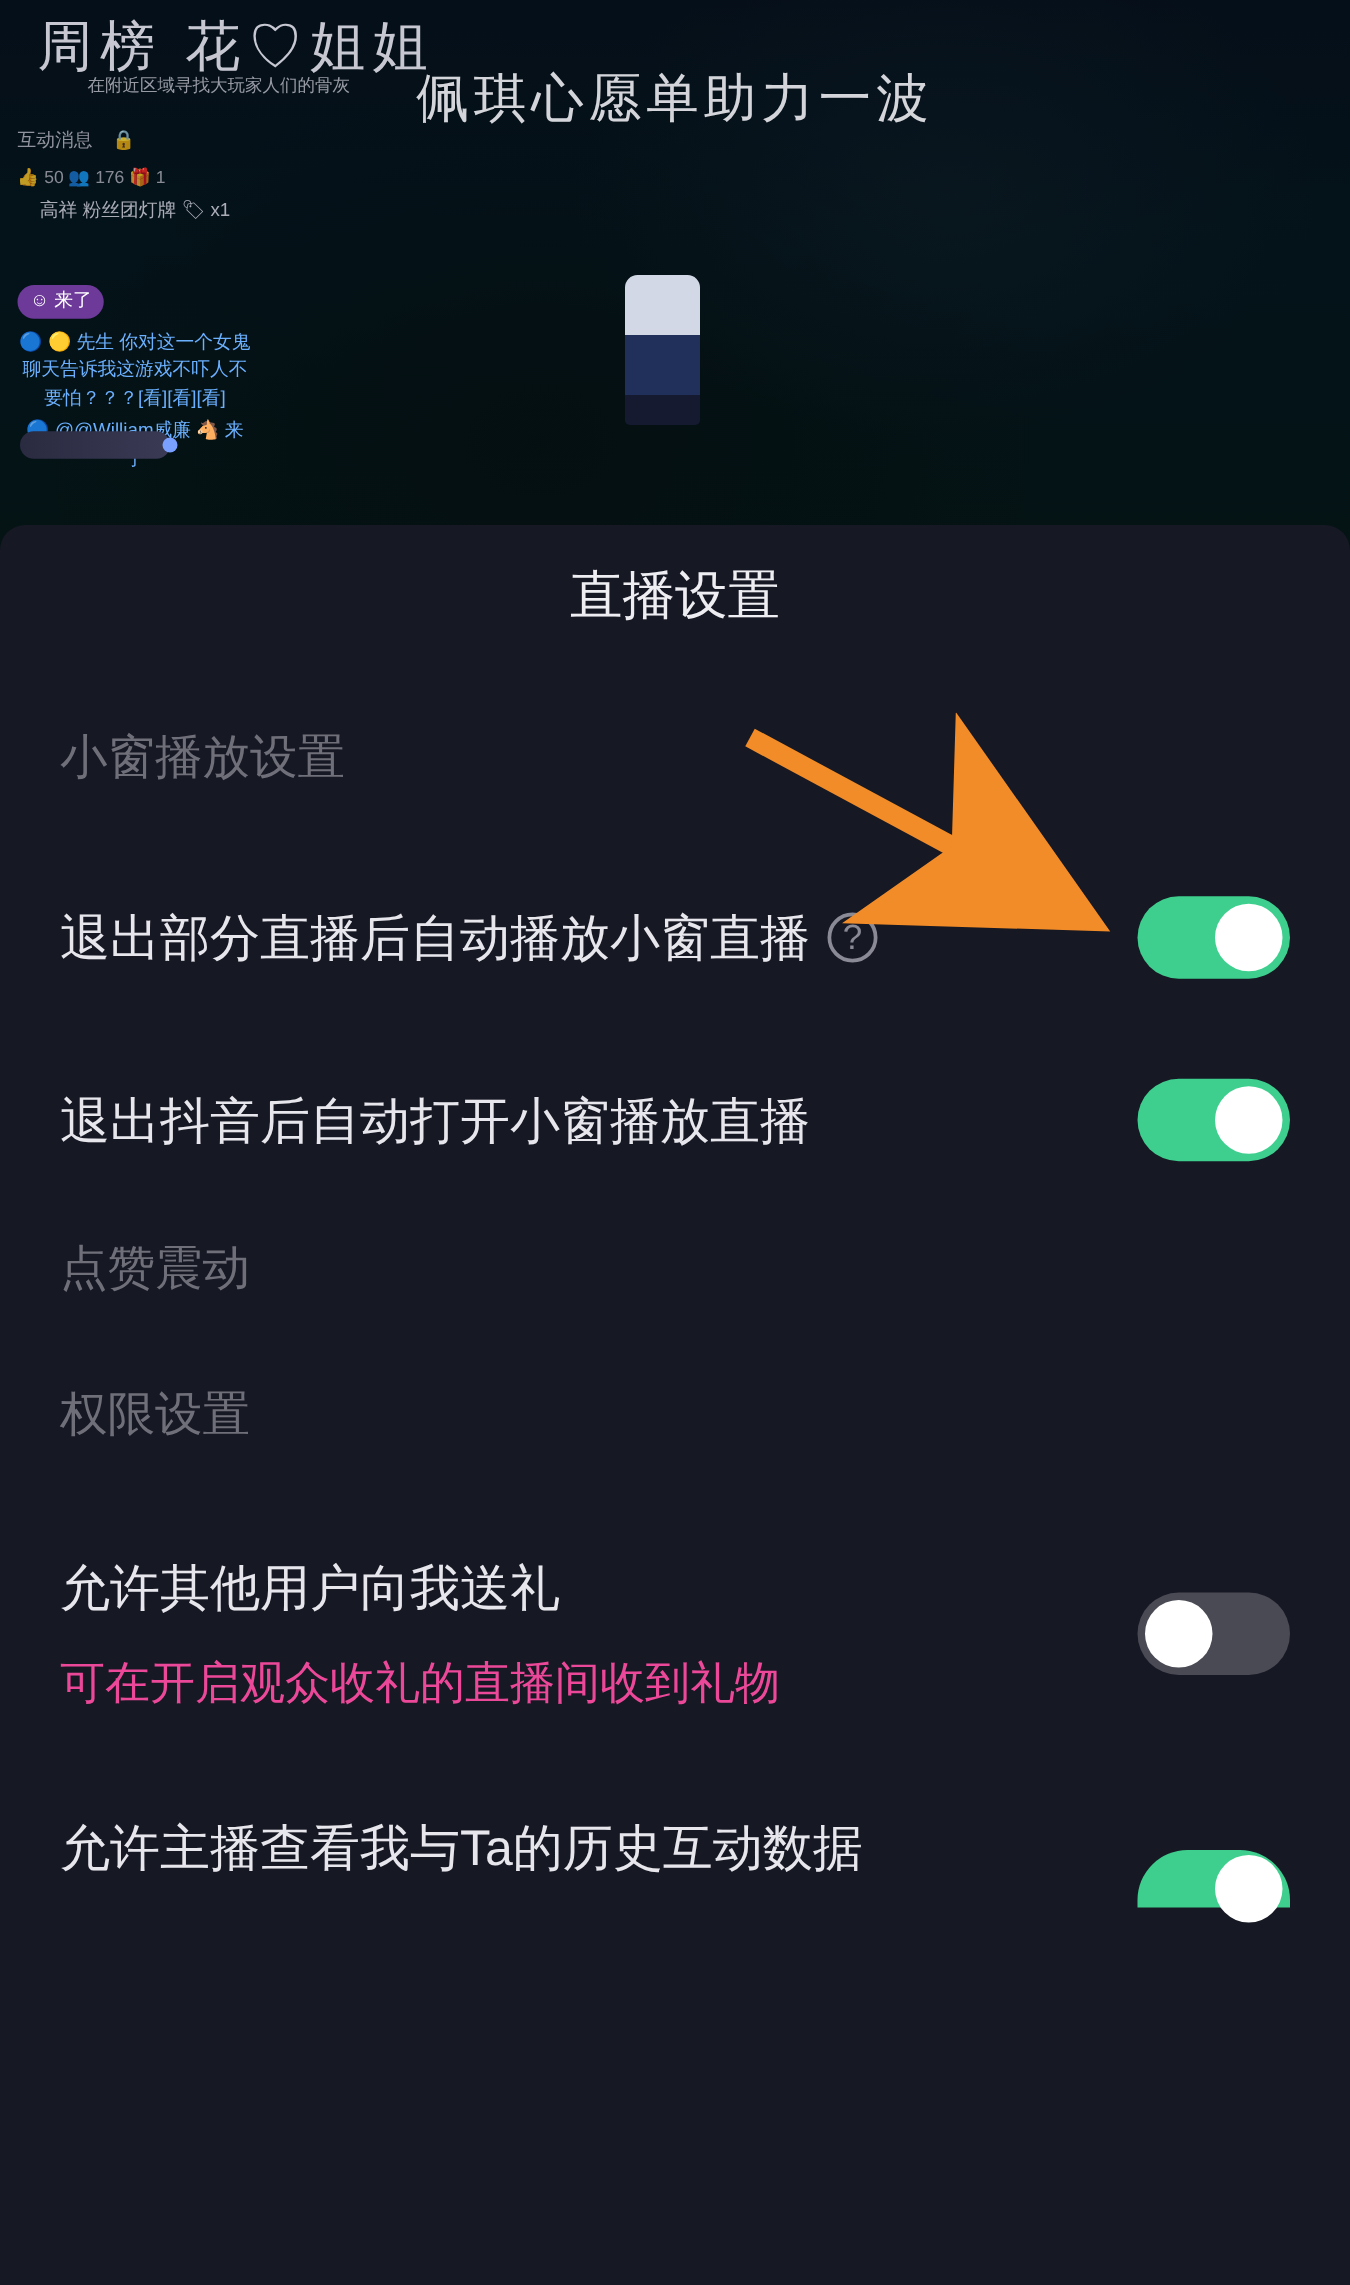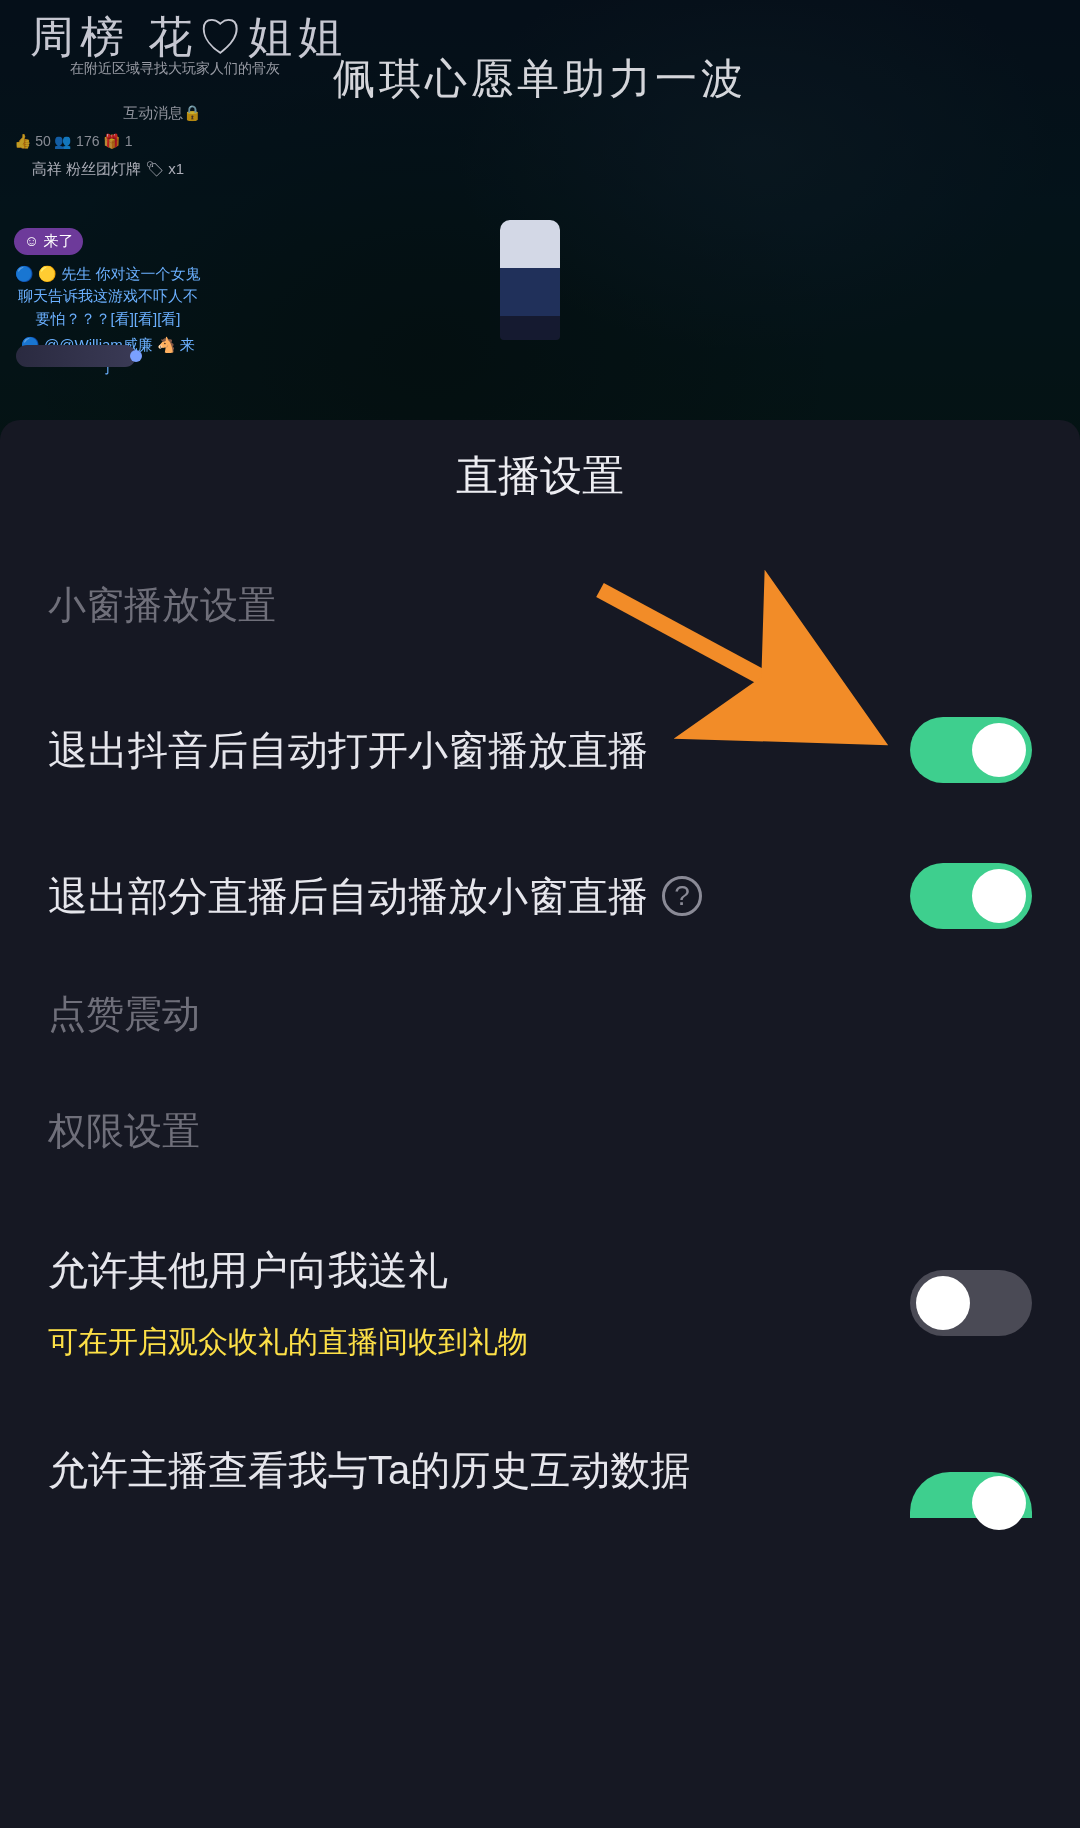--- a/index.html
+++ b/index.html
@@ -49,23 +49,24 @@
       margin-top:41px;
     }
     .chat-panel{
       position:absolute; top:100px; left:8px;
       width:200px;
       color:rgba(200,200,210,0.85);
       font-size:16px;
       line-height:1.5;
     }
     .chat-header{
-      display:flex; justify-content:flex-end;
+      display:flex; justify-content:flex-start;
       font-size:15px; color:rgba(180,180,190,0.8);
       padding:2px 6px;
+      gap:16px;
     }
     .chat-stats{ font-size:14px; color:rgba(180,180,190,0.75); padding:4px 6px;}
     .chat-line{ display:block; padding:2px 6px; font-size:15px;text-align:center;}
     .badge-blue{ color:#6bb0ff;}
     .pill{
       display:inline-block; background:#6d3a9a;
       color:#fff; border-radius:20px; padding:2px 10px;
       font-size:15px; margin:6px;
     }
     .ufo{ position:absolute; top:245px; left:8px; width:120px; height:22px;
@@ -106,22 +107,22 @@
     .row-text{
       display:flex; flex-direction:column; gap:16px;
       max-width: 800px;
     }
     .row-label {
       color: #e6e6ec;
       font-size: 40px;
       display:flex; align-items:center; gap:14px;
     }
     .row-sub {
-      color: #fde047;
-      font-size: 30px;
+      color: #ec4899;
+      font-size: 36px;
       margin-top: 8px;
     }
     .help-icon{
       display:inline-flex; align-items:center; justify-content:center;
       width:40px; height:40px; border-radius:50%;
       border:3px solid #8a8a96; color:#8a8a96;
       font-size:28px; line-height:1;
     }
     
     .toggle {
@@ -175,33 +176,33 @@
   <div class="character"></div>
 </div>
 
 <div class="sheet">
   <div class="sheet-title">直播设置</div>
 
   <div class="section-header">小窗播放设置</div>
 
   <div class="row">
     <div class="row-text">
-      <div class="row-label">退出抖音后自动打开小窗播放直播</div>
-    </div>
-    <div class="toggle on">
-        <div class="knob"></div>
-      </div>
-  </div>
-
-  <div class="row">
-    <div class="row-text">
       <div class="row-label">
         <span>退出部分直播后自动播放小窗直播</span>
         <span class="help-icon">?</span>
       </div>
+    </div>
+    <div class="toggle on">
+        <div class="knob"></div>
+      </div>
+  </div>
+
+  <div class="row">
+    <div class="row-text">
+      <div class="row-label">退出抖音后自动打开小窗播放直播</div>
     </div>
     <div class="toggle on">
         <div class="knob"></div>
       </div>
   </div>
 
   <div class="section-header">点赞震动</div>
 
 
   <div class="section-header">权限设置</div>

